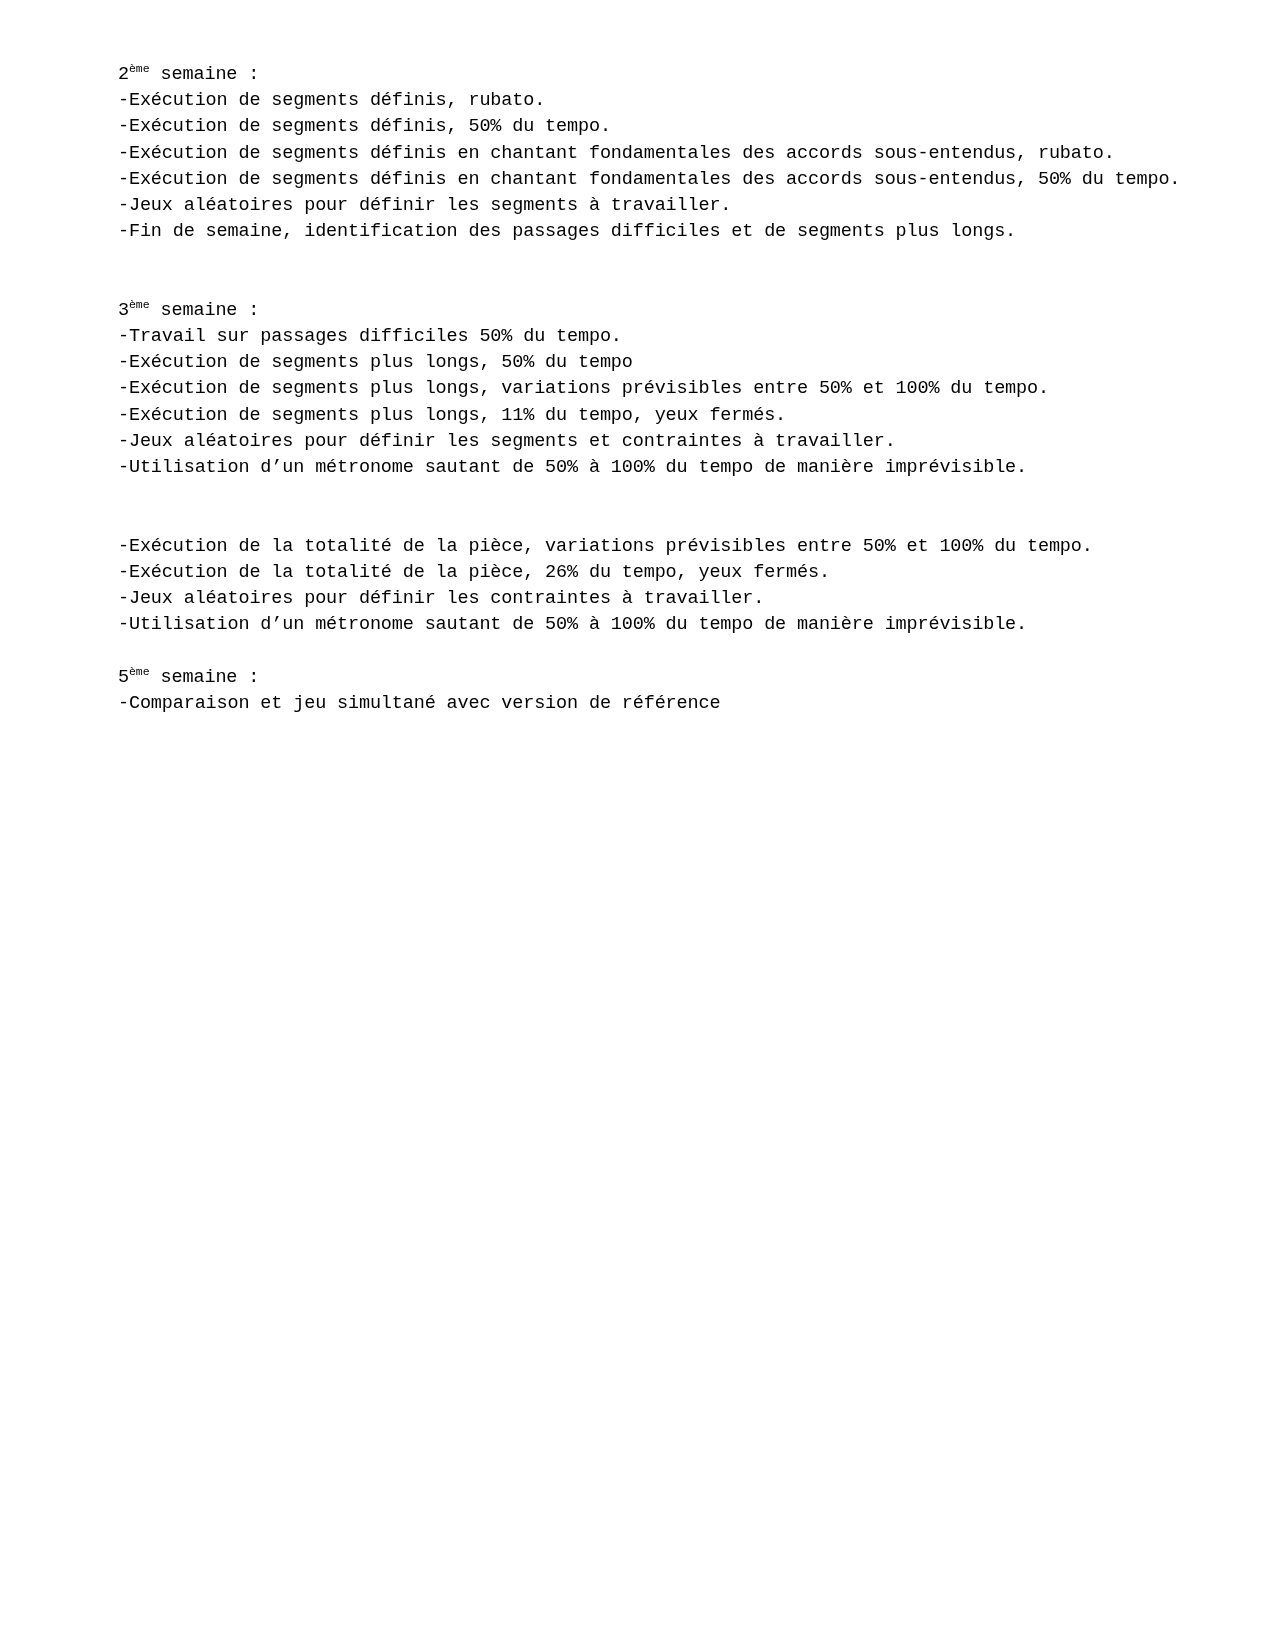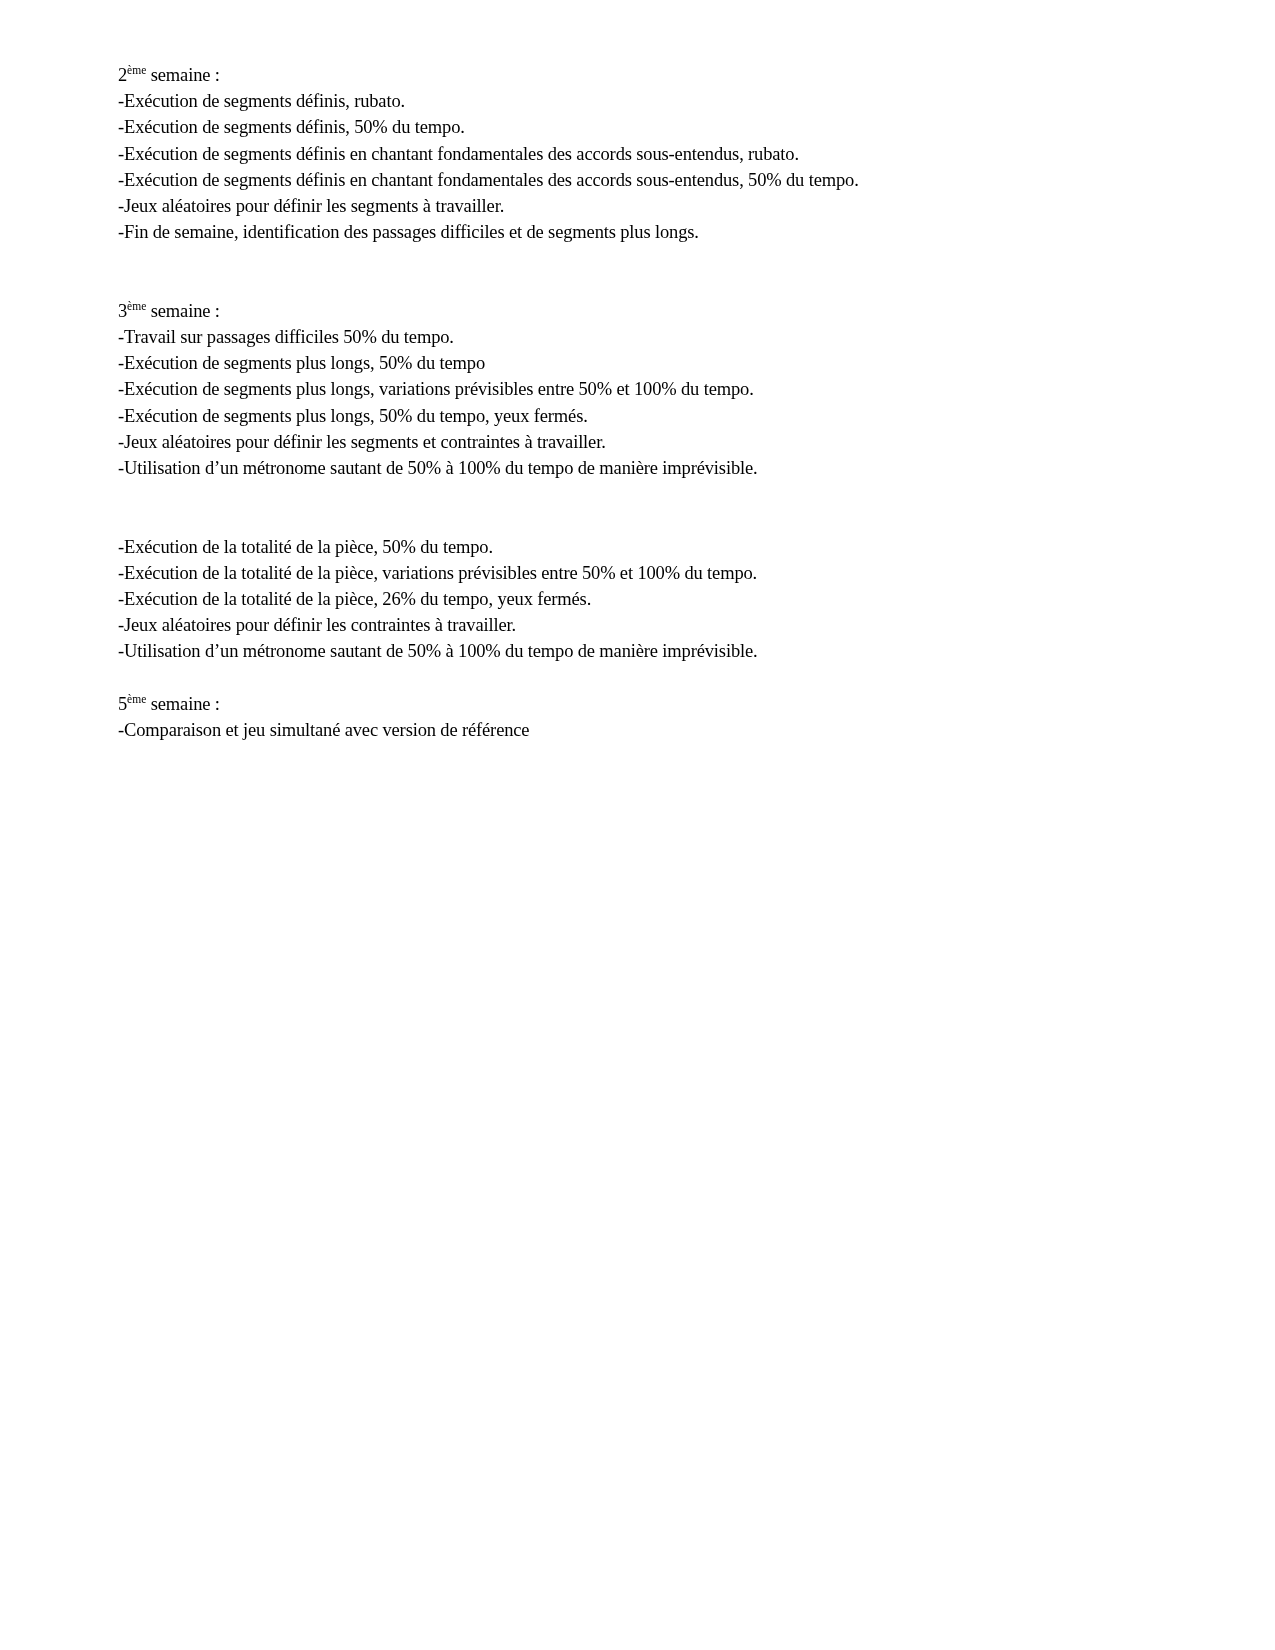--- a/index.html
+++ b/index.html
@@ -8,21 +8,21 @@
     padding: 0;
     background: #ffffff;
   }
   .page {
     position: relative;
     width: 1275px;
     height: 1650px;
     background: #ffffff;
     margin: 0 auto;
     overflow: hidden;
-    font-family: Liberation Serif, serif;
+    font-family: Liberation Mono, monospace;
   }
   .text-block {
     position: absolute;
     left: 118px;
     top: 62px;
     width: 1050px;
   }
   .line {
     font-size: 18.5px;
     line-height: 26.2px;
@@ -62,27 +62,26 @@
     <div class="line">-Exécution de segments définis en chantant fondamentales des accords sous-entendus, 50% du tempo.</div>
     <div class="line">-Jeux aléatoires pour définir les segments à travailler.</div>
     <div class="line">-Fin de semaine, identification des passages difficiles et de segments plus longs.</div>
 
     <div class="spacer double"></div>
 
     <div class="line heading"><span>3</span><sup>ème</sup><span> semaine :</span></div>
     <div class="line">-Travail sur passages difficiles 50% du tempo.</div>
     <div class="line">-Exécution de segments plus longs, 50% du tempo</div>
     <div class="line">-Exécution de segments plus longs, variations prévisibles entre 50% et 100% du tempo.</div>
-    <div class="line">-Exécution de segments plus longs, 50% du tempo, yeux fermés.</div>
+    <div class="line">-Exécution de segments plus longs, 11% du tempo, yeux fermés.</div>
     <div class="line">-Jeux aléatoires pour définir les segments et contraintes à travailler.</div>
     <div class="line">-Utilisation d’un métronome sautant de 50% à 100% du tempo de manière imprévisible.</div>
 
     <div class="spacer double"></div>
 
-    <div class="line">-Exécution de la totalité de la pièce, 50% du tempo.</div>
     <div class="line">-Exécution de la totalité de la pièce, variations prévisibles entre 50% et 100% du tempo.</div>
     <div class="line">-Exécution de la totalité de la pièce, 26% du tempo, yeux fermés.</div>
     <div class="line">-Jeux aléatoires pour définir les contraintes à travailler.</div>
     <div class="line">-Utilisation d’un métronome sautant de 50% à 100% du tempo de manière imprévisible.</div>
 
     <div class="spacer small"></div>
 
     <div class="line heading"><span>5</span><sup>ème</sup><span> semaine :</span></div>
     <div class="line">-Comparaison et jeu simultané avec version de référence</div>
 

